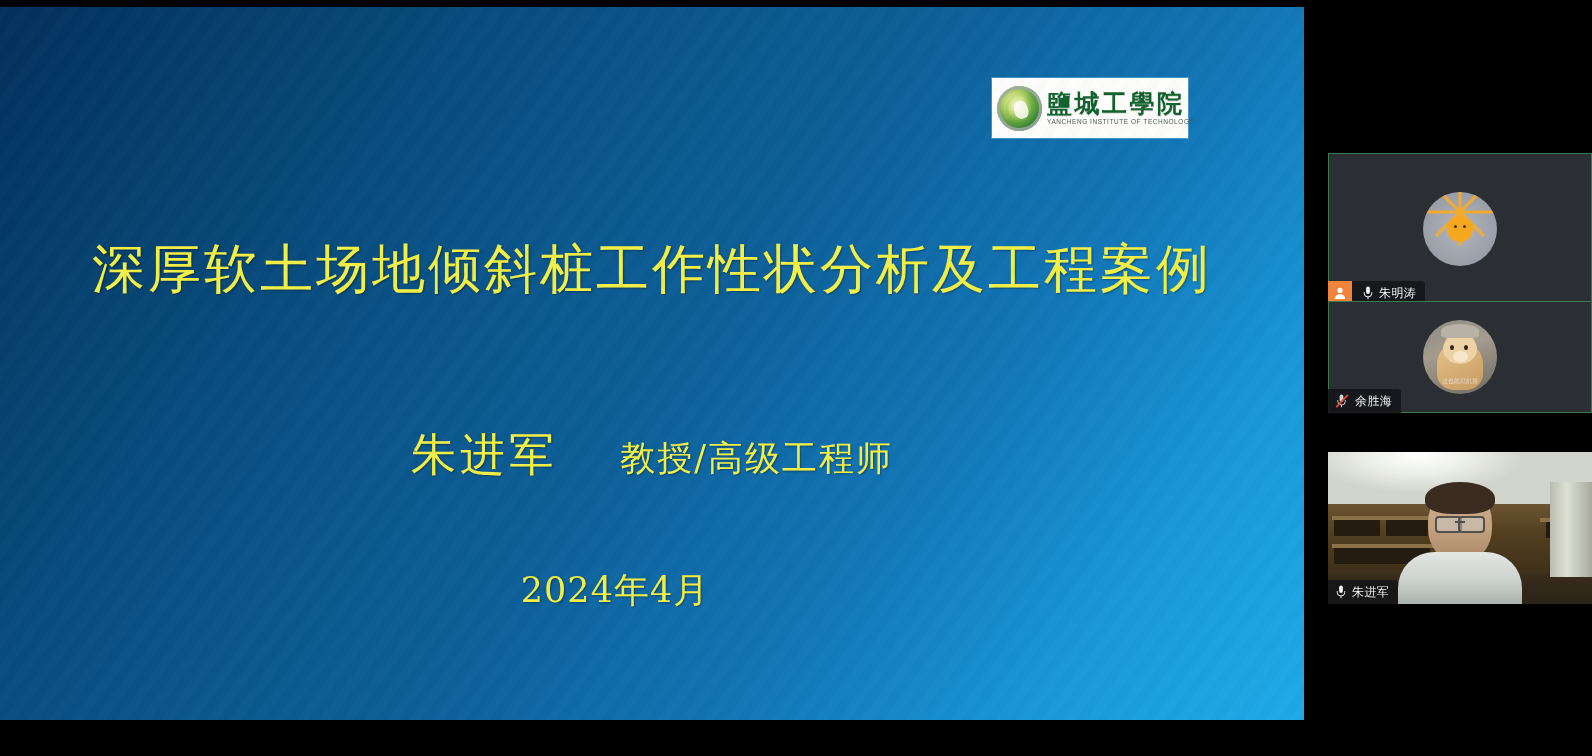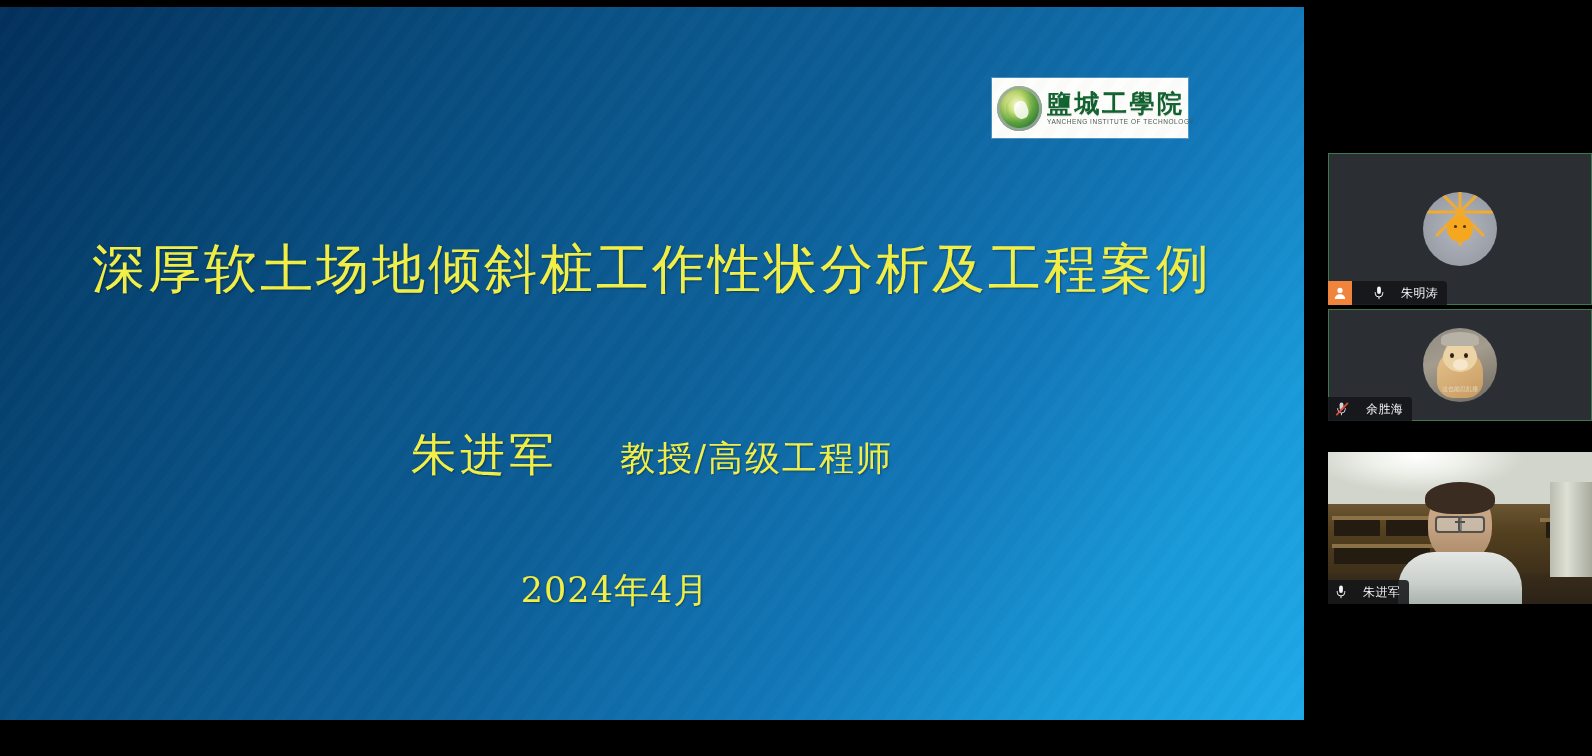--- a/index.html
+++ b/index.html
@@ -113,21 +113,21 @@
   .wc-glass{position:absolute;top:30px;width:23px;height:13px;border:2px solid #54504c;border-radius:4px;
      background:rgba(210,225,235,.35);}
   .wc-glass.l{left:7px;} .wc-glass.r{right:7px;}
   .wc-bridge{position:absolute;left:50%;top:35px;transform:translateX(-50%);width:10px;height:2px;background:#54504c;}
   .wc-body{position:absolute;left:50%;bottom:0;transform:translateX(-50%);
      width:124px;height:52px;border-radius:36px 36px 0 0;
      background:linear-gradient(180deg,#e4e7e4 0%,#c9cfcb 60%,#aab3ae 100%);}
 
   
   .namebar{position:absolute;left:0;bottom:0;height:24px;background:rgba(20,22,24,.88);
-     display:flex;align-items:center;padding:0 9px 0 0;gap:17px;border-radius:0 4px 0 0;}
+     display:flex;align-items:center;padding:0 9px 0 0;gap:6px;border-radius:0 4px 0 0;}
   .namebar .nm{color:#f2f4f6;font-size:12px;letter-spacing:.4px;white-space:nowrap;}
   .hostbadge{width:24px;height:24px;background:#f0843c;display:flex;align-items:center;justify-content:center;}
   .mic-wrap{margin-left:8px;display:inline-flex;}
   .namebar.with-badge .mic-wrap{margin-left:5px;}
 </style>
 </head>
 <body>
 
 <div id="app">
 
@@ -181,21 +181,21 @@
           <svg width="10" height="14" viewBox="0 0 10 14">
               <rect x="3.1" y="0.6" width="3.8" height="7.4" rx="1.9" fill="#f2f4f6"></rect>
               <path d="M1.2 6.1v1.1a3.8 3.8 0 0 0 7.6 0V6.1" fill="none" stroke="#f2f4f6" stroke-width="1"></path>
               <rect x="4.5" y="10.8" width="1" height="2.4" fill="#f2f4f6"></rect>
             </svg>
         </span>
         <span class="nm">朱明涛</span>
       </div>
     </div>
 
-    <div class="tile" style="top:309px;height:112px;font-family:Liberation Serif, serif;">
+    <div class="tile" style="top:301px;height:112px;font-family:Liberation Serif, serif;">
       <div class="avatar av-cat">
         <span class="body"></span>
         <span class="ear l"></span>
           <span class="ear r"></span>
         <span class="head"></span>
         <span class="cap"></span>
         <span class="eye l"></span>
           <span class="eye r"></span>
         <span class="muzzle"></span>
         <span class="tag">这也能忍乱撞</span>

